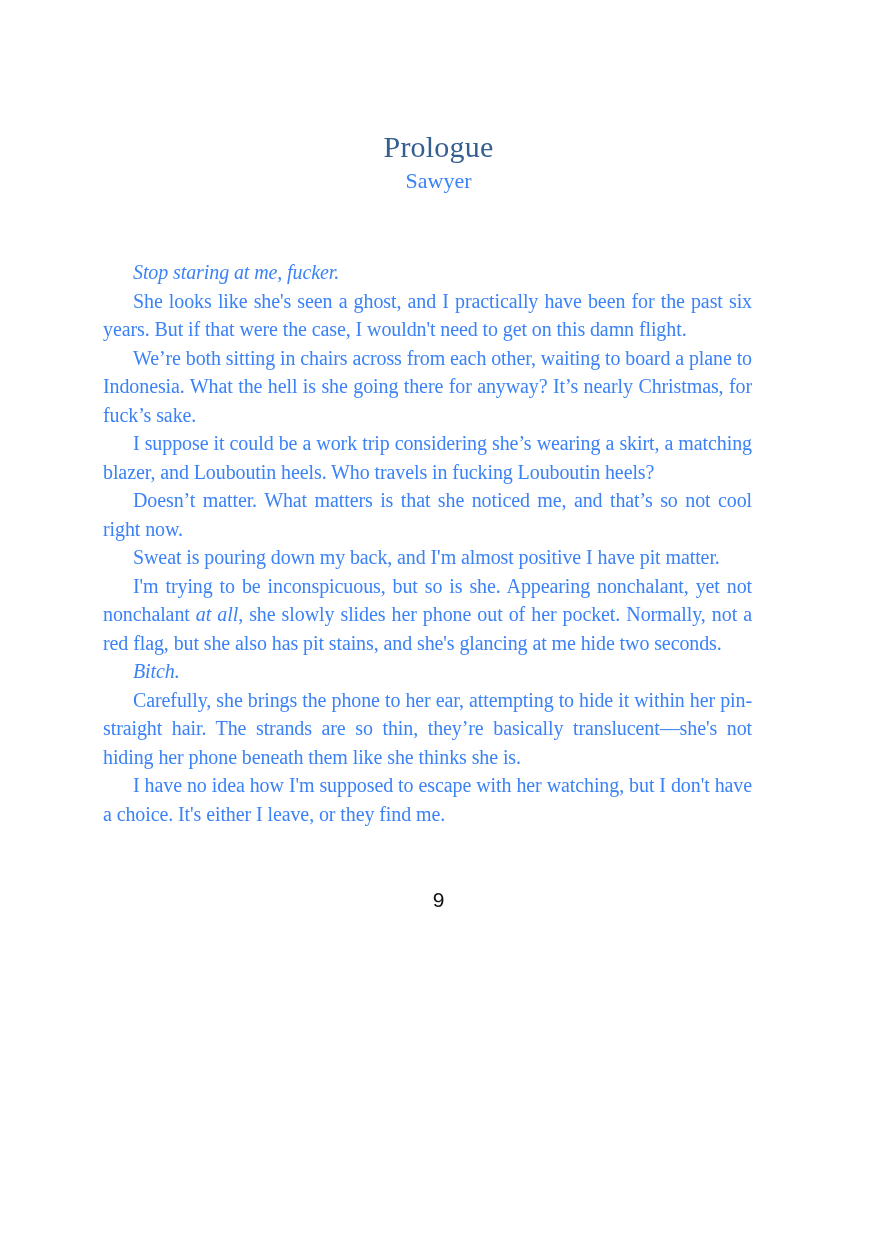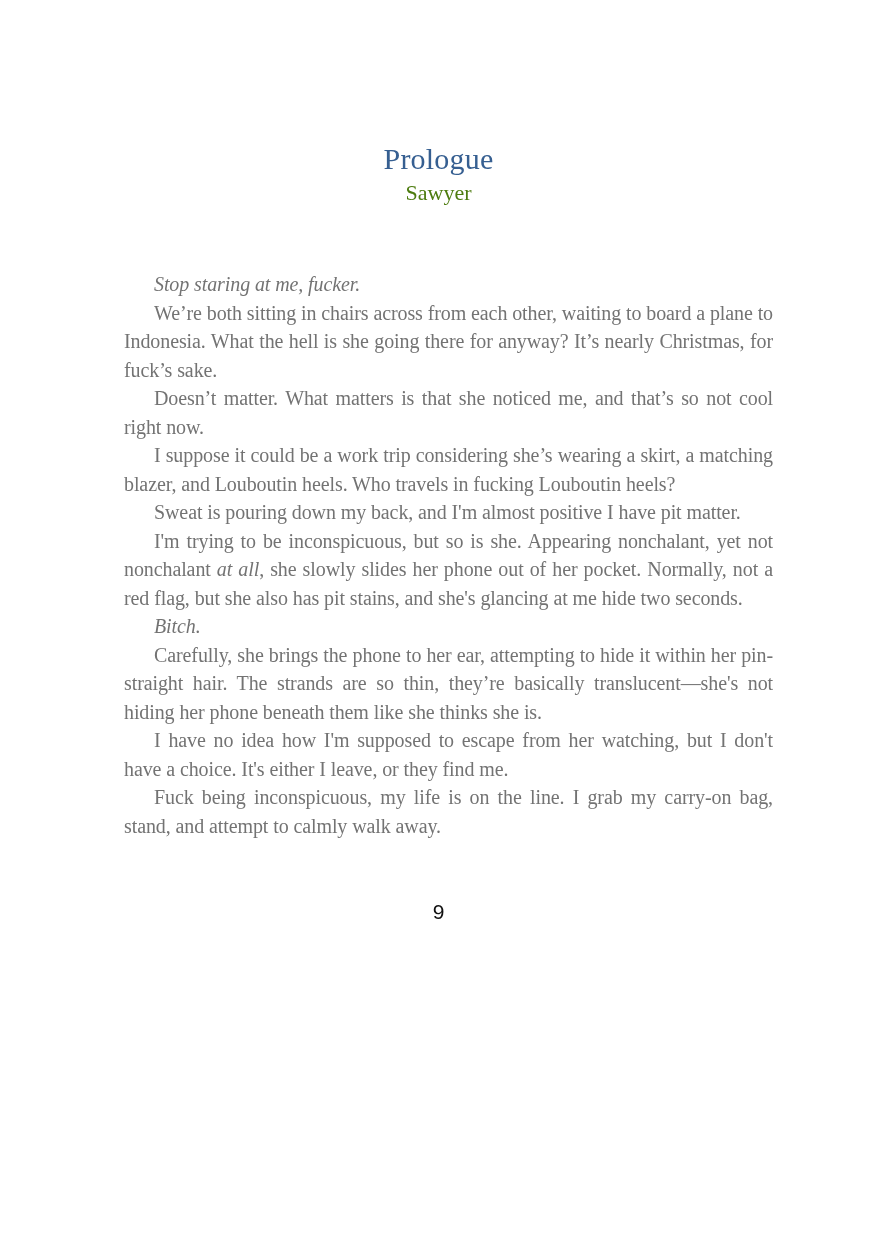--- a/index.html
+++ b/index.html
@@ -8,49 +8,48 @@
     background: #ffffff;
   }
   .book-page {
     position: relative;
     width: 877px;
     height: 976px;
     background: #ffffff;
     font-family: "Liberation Serif", serif;
     color: #141414;
     overflow: hidden;
-    margin-top: 12px;
   }
   .chapter-title {
     margin: 0;
     padding-top: 130px;
     text-align: center;
     font-size: 30px;
     font-weight: 400;
     line-height: 34px;
     letter-spacing: 0.2px;
   }
   .chapter-subtitle {
     margin: 4px 0 0 0;
     text-align: center;
     font-size: 22px;
     font-weight: 400;
     line-height: 26px;
-    color: #4d7c0f;
+    color: #3b82f6;
   }
   .body-text {
     position: absolute;
-    left: 124px;
+    left: 103px;
     top: 258px;
     width: 649px;
     font-size: 20px;
     line-height: 28.5px;
     text-align: justify;
     letter-spacing: -0.1px;
-    color: #737373;
+    color: #3b82f6;
   }
   .body-text p {
     margin: 0;
     text-indent: 30px;
   }
   .body-text em {
     font-style: italic;
   }
   .page-number {
     position: absolute;
@@ -65,27 +64,27 @@
 </style>
 </head>
 <body>
 
 <main class="book-page" style="background: rgb(255, 255, 255); color: rgb(20, 20, 20);">
   <h1 class="chapter-title" style="color: rgb(54, 95, 145);">Prologue</h1>
   <h2 class="chapter-subtitle">Sawyer</h2>
 
   <section class="body-text">
       <p><em>Stop staring at me, fucker.</em></p>
+      <p><span>She looks like she's seen a ghost, and I practically have been for the past six years. But if that were the case, I wouldn't need to get on this damn flight.</span></p>
       <p><span>We’re both sitting in chairs across from each other, waiting to board a plane to Indonesia. What the hell is she going there for anyway? It’s nearly Christmas, for fuck’s sake.</span></p>
+      <p><span>I suppose it could be a work trip considering she’s wearing a skirt, a matching blazer, and Louboutin heels. Who travels in fucking Louboutin heels?</span></p>
       <p><span>Doesn’t matter. What matters is that she noticed me, and that’s so not cool right now.</span></p>
-      <p><span>I suppose it could be a work trip considering she’s wearing a skirt, a matching blazer, and Louboutin heels. Who travels in fucking Louboutin heels?</span></p>
       <p><span>Sweat is pouring down my back, and I'm almost positive I have pit matter.</span></p>
       <p><span>I'm trying to be inconspicuous, but so is she. Appearing nonchalant, yet not nonchalant </span><em>at all</em><span>, she slowly slides her phone out of her pocket. Normally, not a red flag, but she also has pit stains, and she's glancing at me hide two seconds.</span></p>
       <p><em>Bitch.</em></p>
       <p><span>Carefully, she brings the phone to her ear, attempting to hide it within her pin-straight hair. The strands are so thin, they’re basically translucent—she's not hiding her phone beneath them like she thinks she is.</span></p>
-      <p><span>I have no idea how I'm supposed to escape from her watching, but I don't have a choice. It's either I leave, or they find me.</span></p>
-      <p><span>Fuck being inconspicuous, my life is on the line. I grab my carry-on bag, stand, and attempt to calmly walk away.</span></p>
+      <p><span>I have no idea how I'm supposed to escape with her watching, but I don't have a choice. It's either I leave, or they find me.</span></p>
     </section>
 
   <footer>
     <div class="page-number">9</div>
   </footer>
 </main>
 
 </body></html>

